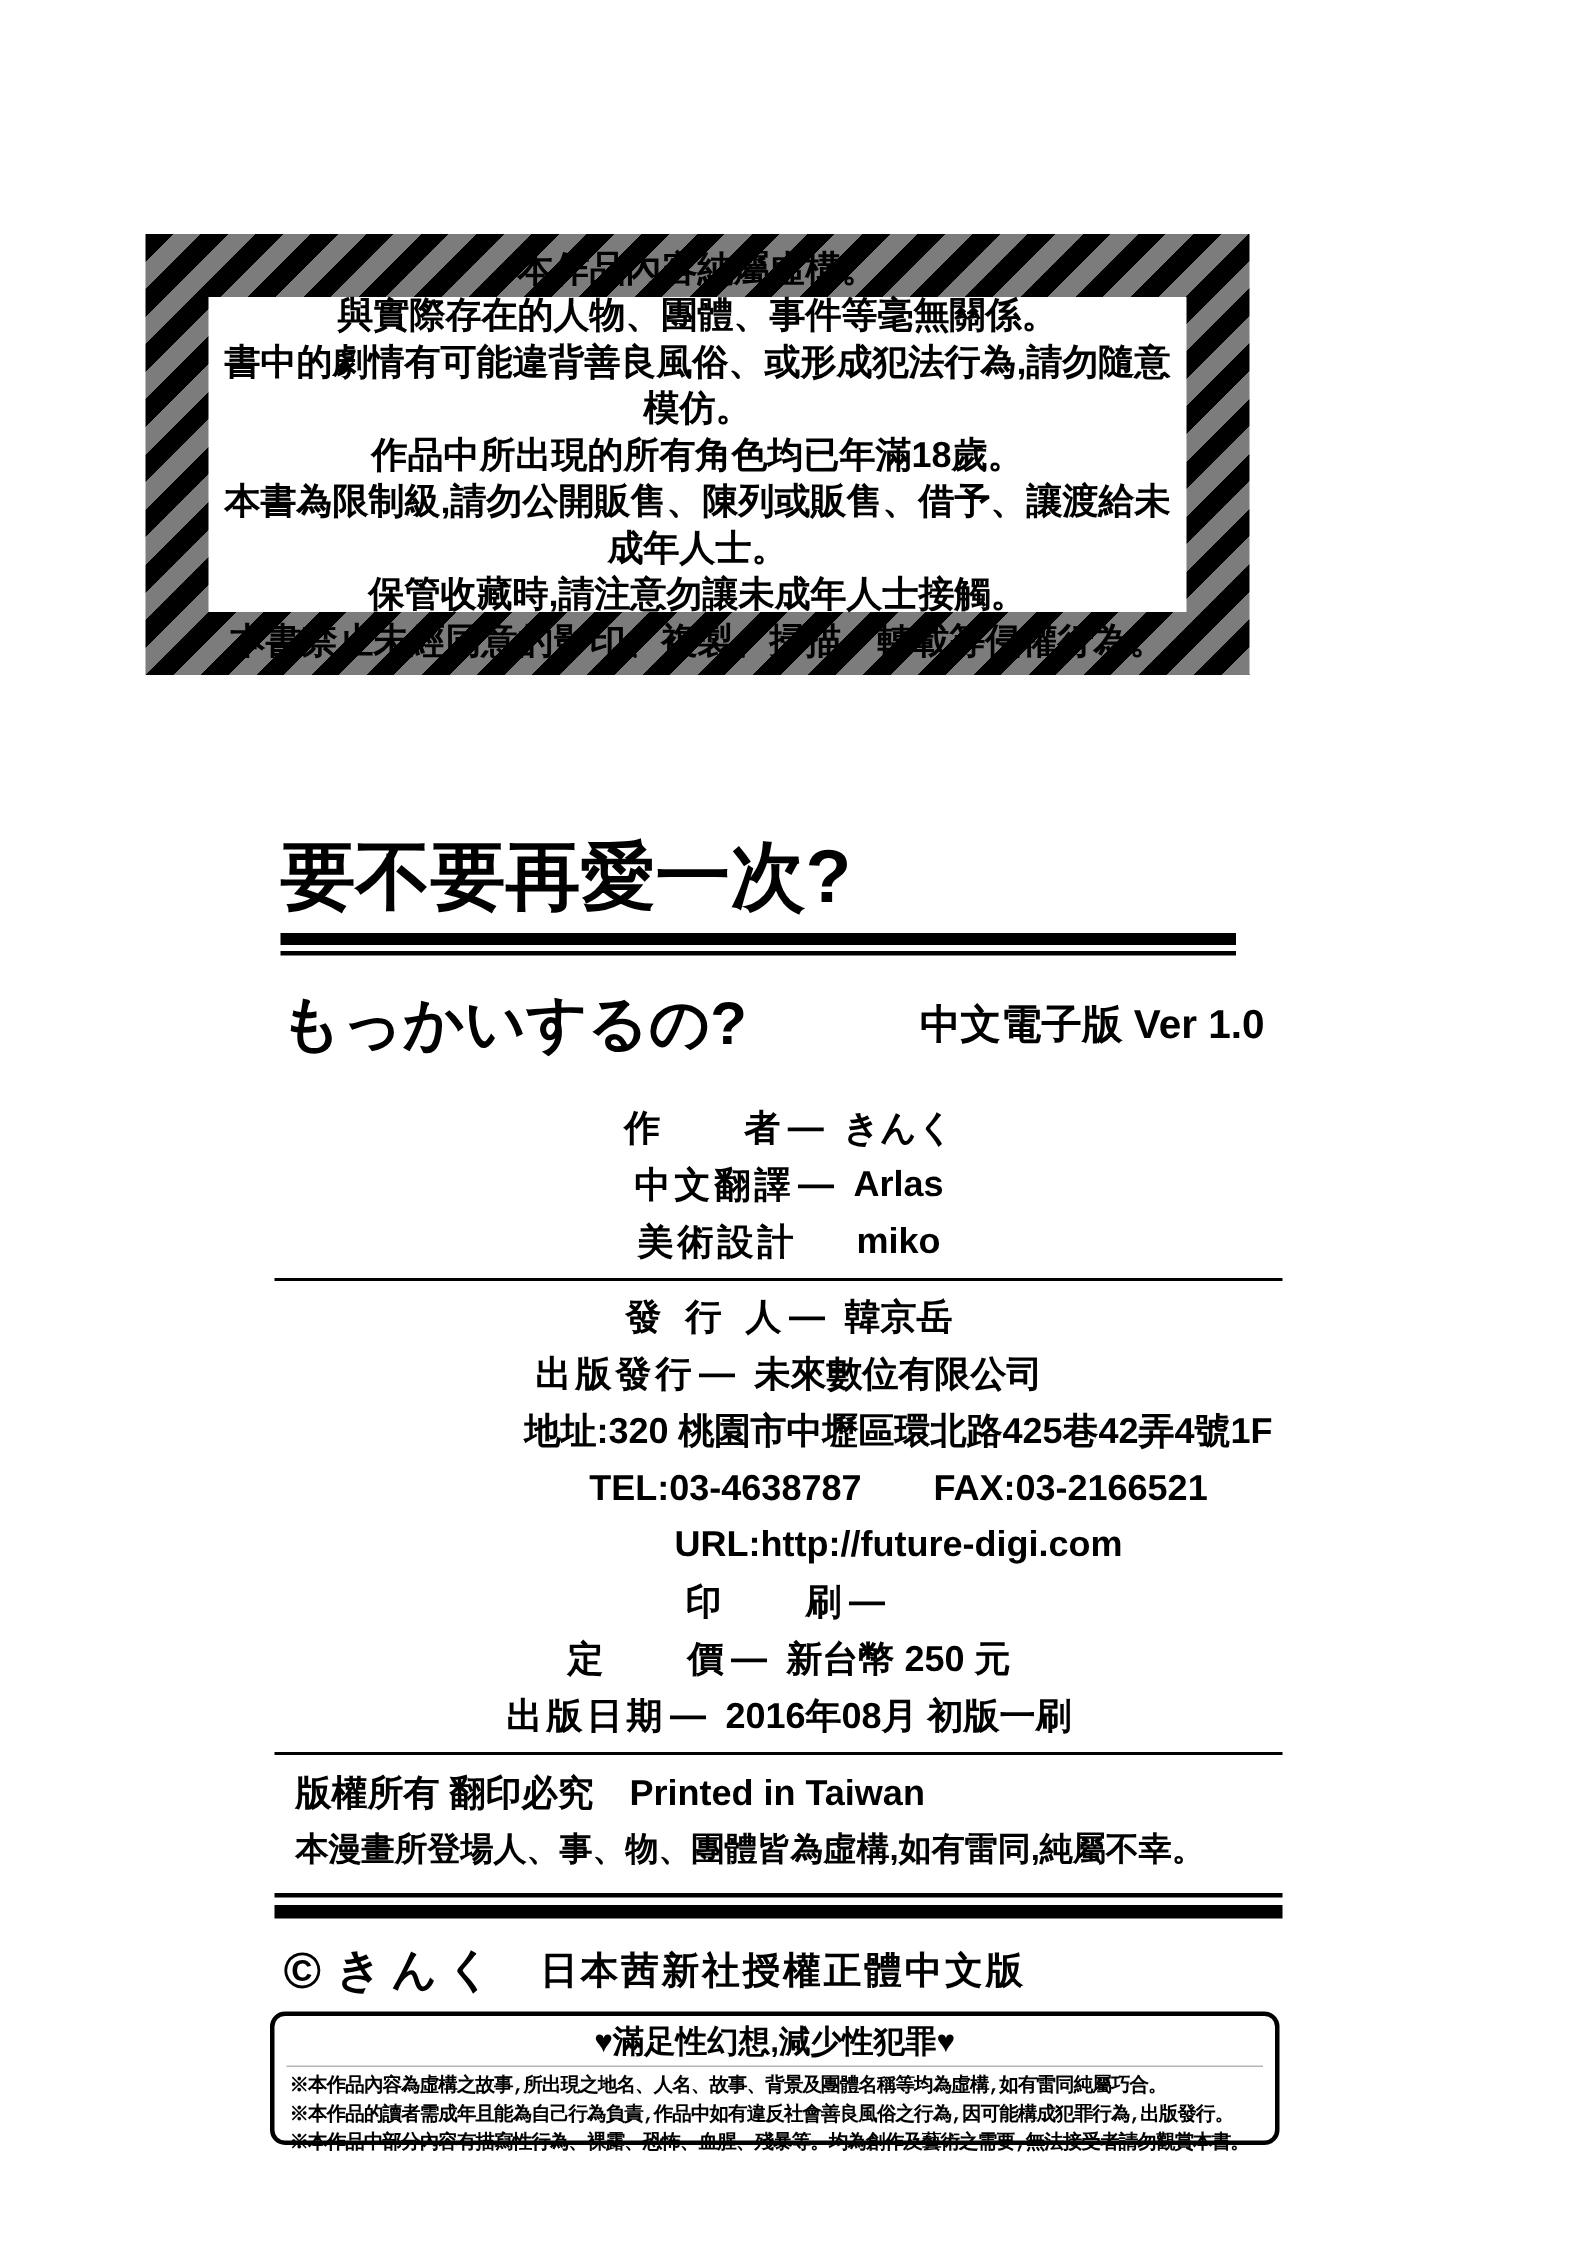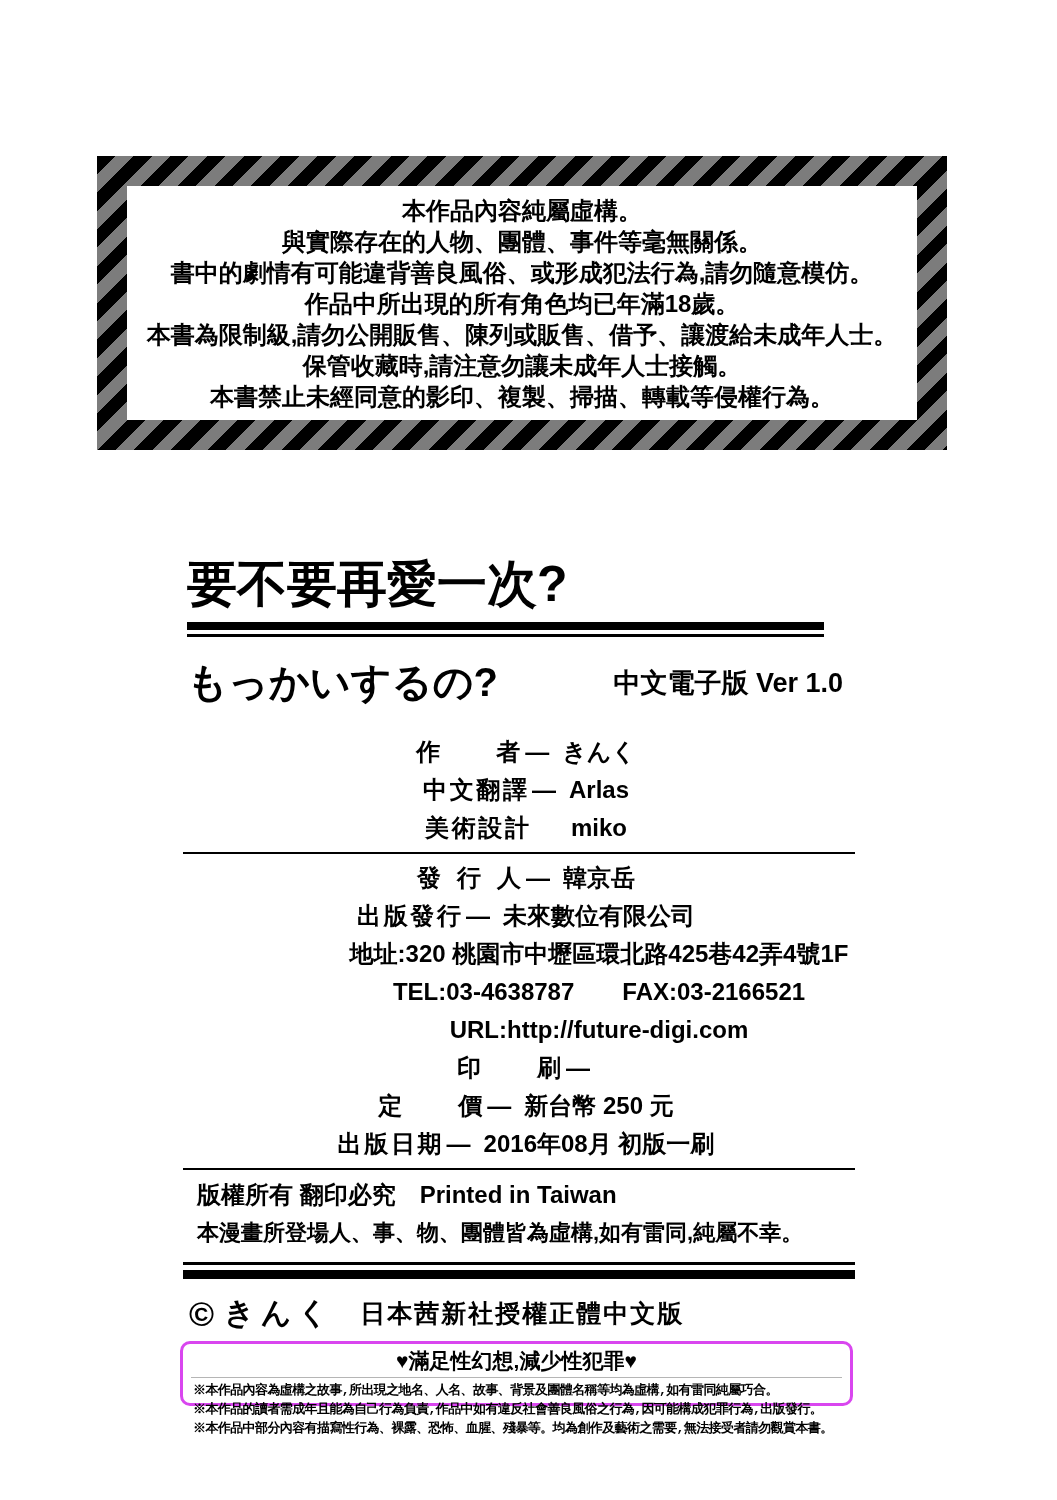--- a/index.html
+++ b/index.html
@@ -2,23 +2,23 @@
 <html><head>
 <meta charset="utf-8">
 <style>
   * { margin:0; padding:0; box-sizing:border-box; }
   html,body { background:#ffffff; }
   body { font-family:"Liberation Sans","DejaVu Sans",sans-serif; color:#000; }
   .page { position:relative; width:1057px; height:1500px; background:#fff; overflow:hidden; }
 
   
   .warn {
-    position:absolute; left:97px; top:156px; width:850px; height:294px;
+    position:absolute; left:97px; top:156px; width:736px; height:294px;
     background:repeating-linear-gradient(135deg,#000 0 13px,#7c7c7c 13px 26px);
-    padding:30px;
+    padding:42px;
   }
   .warn-inner {
     width:100%; height:100%; background:#fff;
     display:flex; flex-direction:column; justify-content:center;
     text-align:center; font-weight:700; font-size:24px; line-height:31px;
   }
 
   
   .titleblock { position:absolute; left:187px; top:553px; width:656px; }
   .book-title { font-size:50px; line-height:62px; font-weight:900; letter-spacing:0px; white-space:nowrap; }
@@ -40,22 +40,22 @@
   .fiction { height:38px; display:flex; align-items:center; padding-left:14px; font-size:22px; white-space:nowrap; }
   .dr-thin  { margin-top:10px; height:3px; background:#000; }
   .dr-thick { margin-top:5px;  height:9px; background:#000; }
   .license { margin-top:14px; display:flex; align-items:center; padding-left:6px; }
   .c-symbol { font-size:34px; font-weight:600; line-height:36px; }
   .c-author { font-size:30px; font-weight:700; letter-spacing:6px; margin-left:10px; white-space:nowrap; }
   .c-text   { font-size:25px; font-weight:700; letter-spacing:2px; margin-left:26px; white-space:nowrap; }
 
   
   .notice {
-    position:absolute; left:180px; top:1341px; width:673px; height:65px;
-    border:3px solid #d946ef; border-radius:10px; background:#fff;
+    position:absolute; left:180px; top:1341px; width:673px; height:89px;
+    border:3px solid #000000; border-radius:10px; background:#fff;
   }
   .n-header { text-align:center; font-size:21px; font-weight:800; padding-top:3px; white-space:nowrap; }
   .n-rule { height:1px; background:#b5b5b5; margin:2px 8px 3px; }
   .n-line { font-size:13px; font-weight:600; line-height:19px; padding:0 10px; letter-spacing:-0.6px; white-space:nowrap;font-family:Liberation Mono, monospace; }
 </style>
 </head>
 <body>
 
 <div class="page">
 

